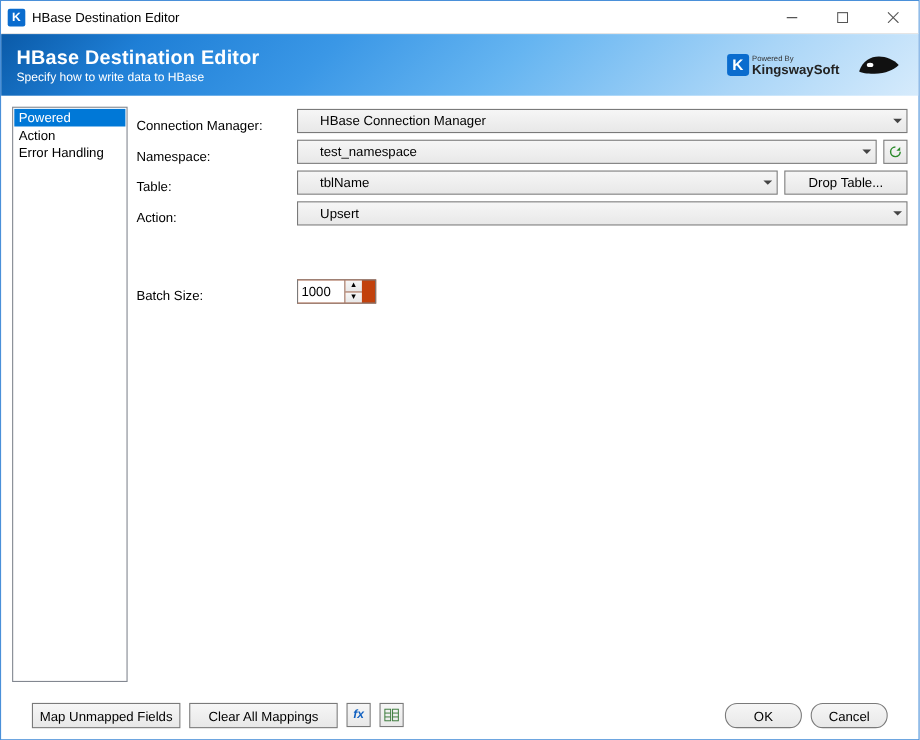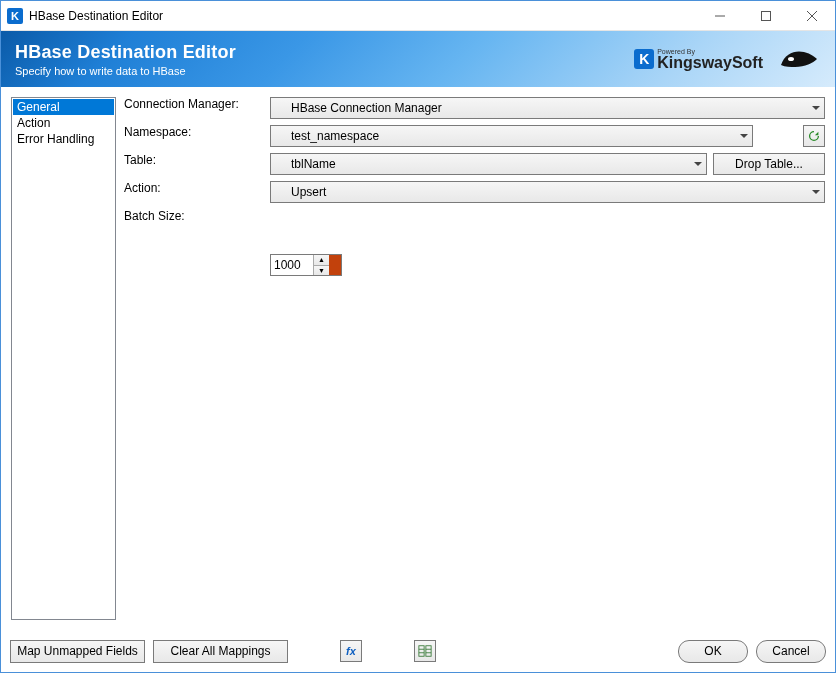--- a/index.html
+++ b/index.html
@@ -65,21 +65,21 @@
     display:flex; align-items:center;
     gap:3px;
   }
   .kingsway-logo .tile {
     width:20px; height:20px; background:#0a6cce; border-radius:3px;
     display:flex; align-items:center; justify-content:center;
     color:#fff; font-weight:bold; font-size:14px;
   }
   .kingsway-logo .txt { display:flex; flex-direction:column; line-height:1; }
   .kingsway-logo .txt .small { font-size:7px; color:#333; }
-  .kingsway-logo .txt .big { font-size:16px; color:#222; font-weight:600; }
+  .kingsway-logo .txt .big { font-size:12px; color:#222; font-weight:600; }
   .orca {
     width:44px; height:28px;
     display:flex; align-items:center; justify-content:center;
   }
 
   
   .content {
     display:flex;
     padding: 10px;
     gap: 8px;
@@ -102,21 +102,21 @@
   }
 
   .form-area {
     flex:1;
     display:flex;
     flex-direction:column;
     gap: 4px;
   }
   .form-row {
     display:flex;
-    align-items:flex-start;
+    align-items:flex-end;
     gap: 6px;
     min-height:24px;
   }
   .form-label {
     width: 140px;
     flex: 0 0 140px;
     font-size:12px;
   }
   .combo {
     flex:1;
@@ -166,34 +166,34 @@
     flex:1; display:flex; align-items:center; justify-content:center;
     background:linear-gradient(#f6f6f6,#e8e8e8);
     font-size:7px; line-height:1;
   }
   .spinbox .spinbtns div:first-child { border-bottom:1px solid #aaa; }
 
   
   .footer {
     height:42px;
     border-top:0;
-    padding: 9px 9px;
-    display:flex;
-    align-items:center;
+    padding: 9px 28px;
+    display:flex;
+    align-items:flex-start;
     gap:8px;
   }
   .footer .right { margin-left:auto; display:flex; gap:8px;}
   .footer .btn { height:23px; }
   .footer .btn.foot { width:70px;border-radius:11px; }
 
   .icon-btn {
     width:22px; height:22px;
     border:1px solid #7a7a7a;
     background: linear-gradient(#f6f6f6,#e8e8e8);
-    display:flex; align-items:center; justify-content:center;margin-left:44px;
+    display:flex; align-items:center; justify-content:center;
   }
   .refresh-icon svg, .fx-icon svg, .map-icon svg { width:14px; height:14px; }
 </style>
 </head>
 <body>
 
 <div class="titlebar">
   <div class="app-icon">
     <span>K</span>
   </div>
@@ -234,21 +234,21 @@
       <svg viewBox="0 0 44 28">
           <path d="M4 20 C 10 2, 30 4, 40 14 C 36 18, 28 22, 18 22 C 14 22, 8 22, 4 20 Z" fill="#111"></path>
           <ellipse cx="14" cy="14" rx="3" ry="2" fill="#fff"></ellipse>
         </svg>
     </div>
   </div>
 </div>
 
 <div class="content">
   <div class="sidebar">
-    <div class="sidebar-item selected">General</div>
+    <div class="sidebar-item selected">Powered</div>
     <div class="sidebar-item">Action</div>
     <div class="sidebar-item">Error Handling</div>
   </div>
 
   <div class="form-area">
 
     <div class="form-row">
       <div class="form-label">Connection Manager:</div>
       <div class="combo">
         <span>HBase Connection Manager</span>

